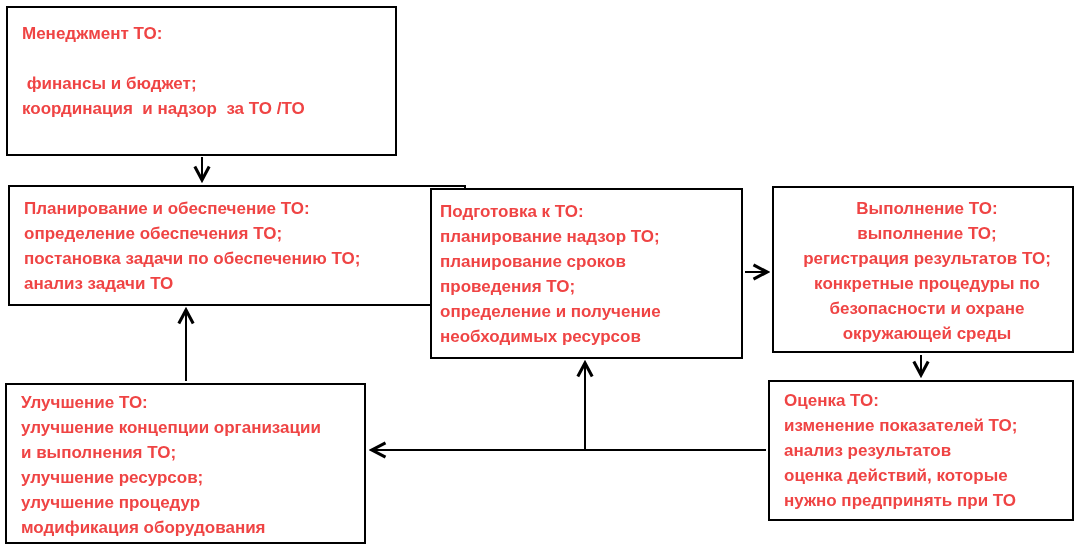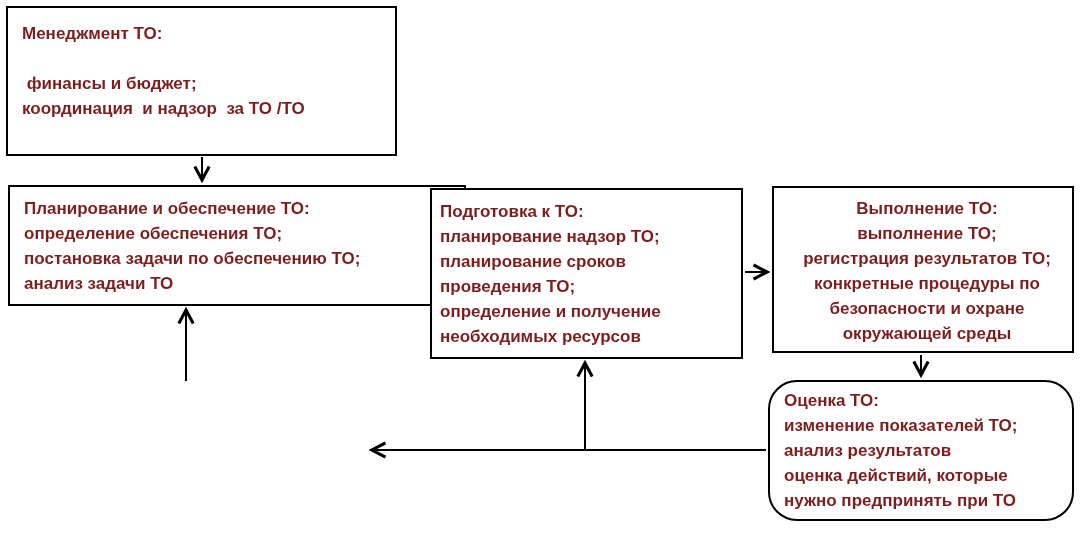--- a/index.html
+++ b/index.html
@@ -2,21 +2,21 @@
 <html><head>
 <meta charset="utf-8">
 <style>
   html, body { margin: 0; padding: 0; background: #ffffff; }
   .canvas {
     position: relative;
     width: 1081px;
     height: 552px;
     background: #ffffff;
     font-family: "Liberation Sans", sans-serif;
-    color: #7f1d1d;
+    color: #ef4444;
     overflow: hidden;
   }
   svg.arrows {
     position: absolute;
     left: 0; top: 0;
     width: 1081px; height: 552px;
   }
   .node {
     position: absolute;
     box-sizing: border-box;
@@ -27,21 +27,21 @@
     font-weight: 700;
     line-height: 25px;
   }
   .node .title, .node .line { white-space: pre-wrap; }
   .gap { margin-top: 25px; }
 
   .node-management  { left: 6px;   top: 6px;   width: 391px; height: 150px; padding-top: 13px; }
   .node-planning    { left: 8px;   top: 185px; width: 458px; height: 121px; }
   .node-preparation { left: 430px; top: 188px; width: 313px; height: 171px; padding-left: 8px; }
   .node-execution   { left: 772px; top: 186px; width: 302px; height: 167px; padding-top: 8px; text-align: center; }
-  .node-assessment  { left: 768px; top: 380px; width: 306px; height: 141px; padding-top: 6px; border-radius: 29px; }
+  .node-assessment  { left: 768px; top: 380px; width: 306px; height: 141px; padding-top: 6px; }
   .node-improvement { left: 5px;   top: 383px; width: 361px; height: 161px; padding-top: 5px; }
 </style>
 </head>
 <body>
 
 <div class="canvas">
 
   <svg class="arrows" viewBox="0 0 1081 552" xmlns="http://www.w3.org/2000/svg">
     <defs>
       <marker id="arrowhead" viewBox="0 0 10 10" refX="8.5" refY="5" markerWidth="9" markerHeight="9" orient="auto-start-reverse">
@@ -99,14 +99,24 @@
   <div class="node node-assessment">
     <div class="title">Оценка ТО:</div>
     <div class="lines">
       <div class="line">изменение показателей ТО;</div>
       <div class="line">анализ результатов</div>
       <div class="line">оценка действий, которые</div>
       <div class="line">нужно предпринять при ТО</div>
     </div>
   </div>
 
+  <div class="node node-improvement">
+    <div class="title">Улучшение ТО:</div>
+    <div class="lines">
+      <div class="line">улучшение концепции организации</div>
+      <div class="line">и выполнения ТО;</div>
+      <div class="line">улучшение ресурсов;</div>
+      <div class="line">улучшение процедур</div>
+      <div class="line">модификация оборудования</div>
+    </div>
+  </div>
 
 </div>
 
 </body></html>

